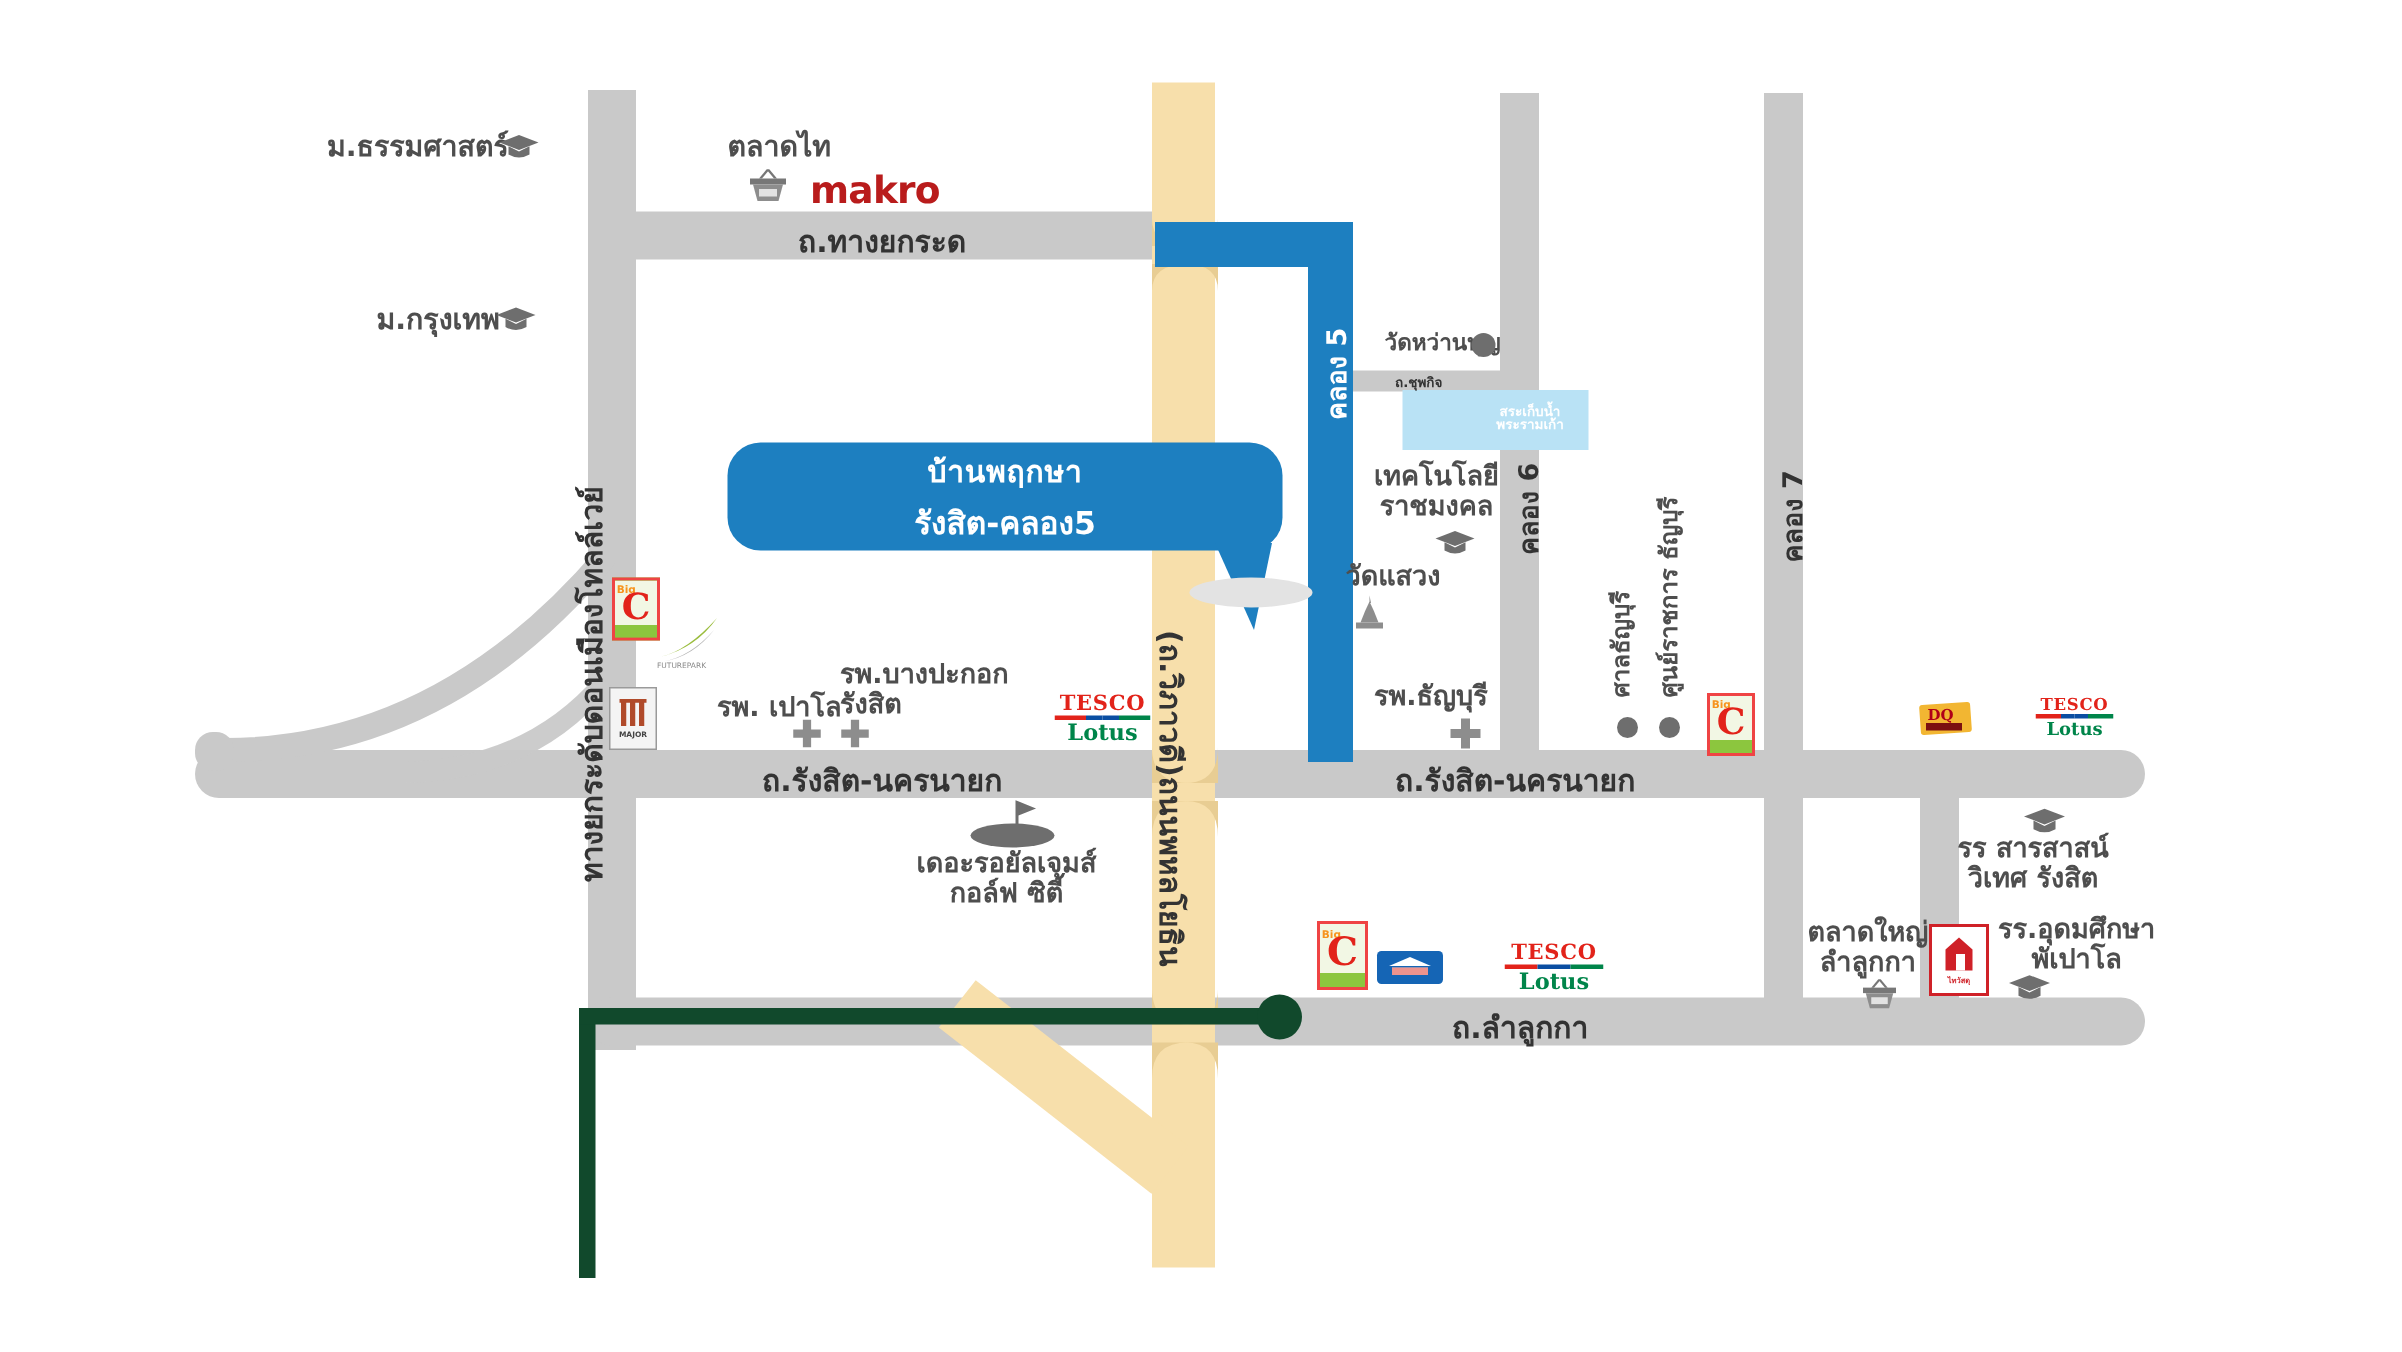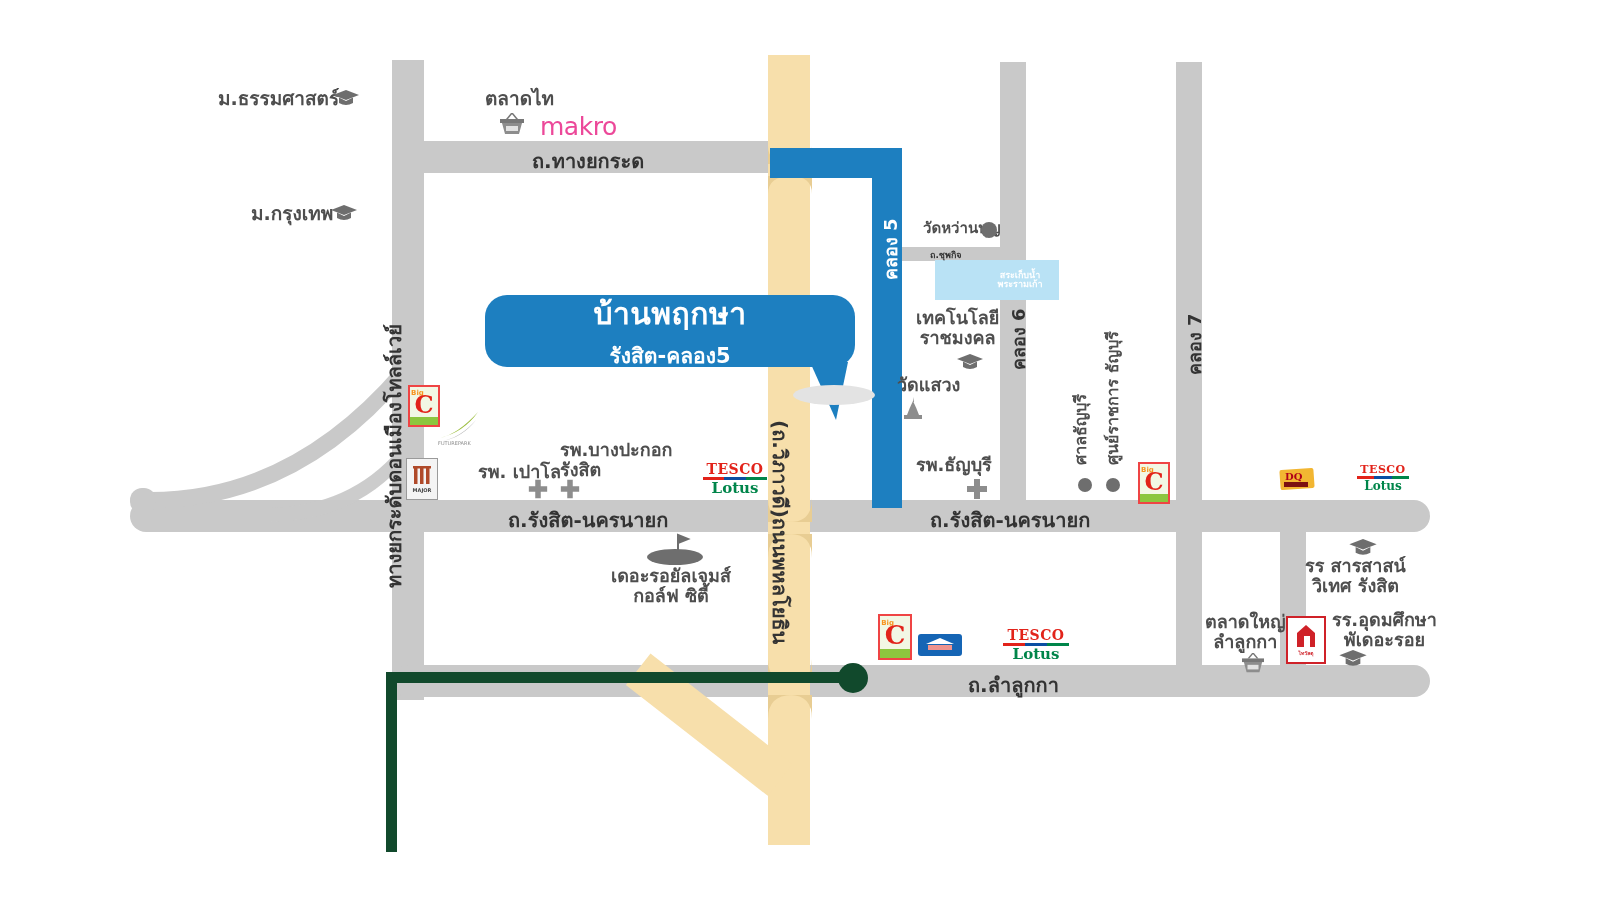--- a/index.html
+++ b/index.html
@@ -12,21 +12,21 @@
   .canal{position:absolute;background:#1d7fc0;}
   .route{position:absolute;background:#11492c;}
   .lbl{position:absolute;color:#4e4e4e;font-weight:bold;white-space:pre;line-height:1.12;}
   .lbl-road{position:absolute;color:#333333;font-weight:bold;white-space:pre;}
   .lbl-canal{position:absolute;color:#ffffff;font-weight:bold;white-space:pre;}
   .rot90{transform-origin:0 0;transform:rotate(-90deg);}
   .rot270{transform-origin:0 0;transform:rotate(90deg);}
   .ctr{text-align:center;}
   .callout{position:absolute;background:#1d7fc0;border-radius:22px;color:#fff;text-align:center;
            display:flex;flex-direction:column;align-items:center;justify-content:center;}
-  .callout .l1{font-size:30px;font-weight:bold;letter-spacing:.5px;}
+  .callout .l1{font-size:20px;font-weight:bold;letter-spacing:.5px;}
   .callout .l2{font-size:21px;font-weight:bold;margin-top:2px;}
   .callout-tail{position:absolute;width:0;height:0;border-left:26px solid transparent;
                 border-right:12px solid transparent;border-top:58px solid #1d7fc0;}
   .shadow-ellipse{position:absolute;background:#e3e3e3;border-radius:50%;}
   .ic{position:absolute;}
   .dot{position:absolute;background:#6e6e6e;border-radius:50%;}
   .routedot{position:absolute;background:#11492c;border-radius:50%;}
   .pond{position:absolute;background:#b9e2f5;display:flex;align-items:center;justify-content:center;
         color:#ffffff;font-weight:bold;text-align:center;line-height:1.05;padding-left:46px;}
   .logo{position:absolute;display:flex;align-items:center;justify-content:center;overflow:hidden;}
@@ -37,21 +37,21 @@
   .bigc .cglyph{position:absolute;left:50%;top:46%;transform:translate(-50%,-50%);
       color:#e2231a;font-weight:bold;font-family:"DejaVu Serif",serif;}
   .bigc .bigtxt{position:absolute;left:4%;top:6%;color:#f7941e;font-weight:bold;}
   
   .tesco{display:block;text-align:center;line-height:1;margin-left:31px;}
   .tesco .t1{color:#e2231a;font-weight:bold;font-family:"DejaVu Serif",serif;letter-spacing:.5px;}
   .tesco .bar{display:flex;width:100%;height:3px;margin:1px 0;}
   .tesco .bar i{flex:1;height:100%;}
   .tesco .t2{color:#00854a;font-weight:bold;font-family:"DejaVu Serif",serif;}
   
-  .makro{color:#ec4899;font-weight:normal;letter-spacing:-0.5px;}
+  .makro{color:#b91c1c;font-weight:bold;letter-spacing:-0.5px;}
   
   .major{background:#f4f4f4;border:1px solid #9a9a9a;}
   
   .homepro{background:#1565b5;}
   
   .twsd{background:#ffffff;border:2px solid #cf2128;}
   svg{display:block;}
 </style>
 </head>
 <body>
@@ -215,21 +215,21 @@
 ลำลูกกา</div>
   <svg class="ic" style="left:1240px;top:652px;" width="26" height="22" viewBox="0 0 28 24">
     <path d="M8 7 L13 1 L15 1 L10 7 Z" fill="#777"></path>
     <path d="M20 7 L15 1 L13 1 L18 7 Z" fill="#777"></path>
     <rect x="2" y="7" width="24" height="4" fill="#777"></rect>
     <path d="M4 11 L7 22 L21 22 L24 11 Z" fill="#8d8d8d"></path>
     <rect x="8" y="14" width="12" height="5" fill="#ffffff" opacity="0.75"></rect>
   </svg>
 
   <div class="lbl ctr" style="left:1332px;top:610px;font-size:18px;white-space:pre-line;">รร.อุดมศึกษา
-พัเดอะรอย</div>
+พัเปาโล</div>
   <svg class="ic" style="left:1338px;top:648px;" width="30" height="21" viewBox="0 0 28 20">
     <path d="M14 2 L27 7 L14 12 L1 7 Z" fill="#6e6e6e"></path>
     <path d="M7 9.5 L7 15 Q14 19 21 15 L21 9.5 L14 13 Z" fill="#6e6e6e"></path>
   </svg>
 
   <div class="logo bigc" style="left:408px;top:385px;width:28px;height:38px;">
     <div class="inner">
       <div class="bigtxt" style="font-size:7px;">Big</div>
       <div class="cglyph" style="font-size:24px;">C</div>
     </div>

